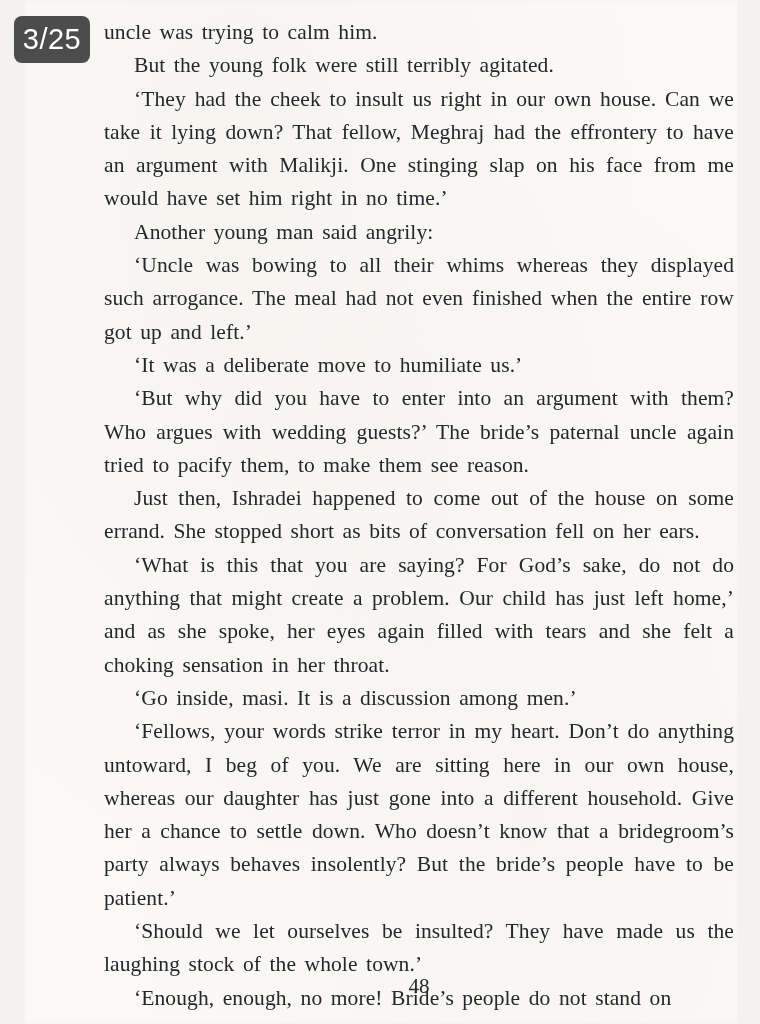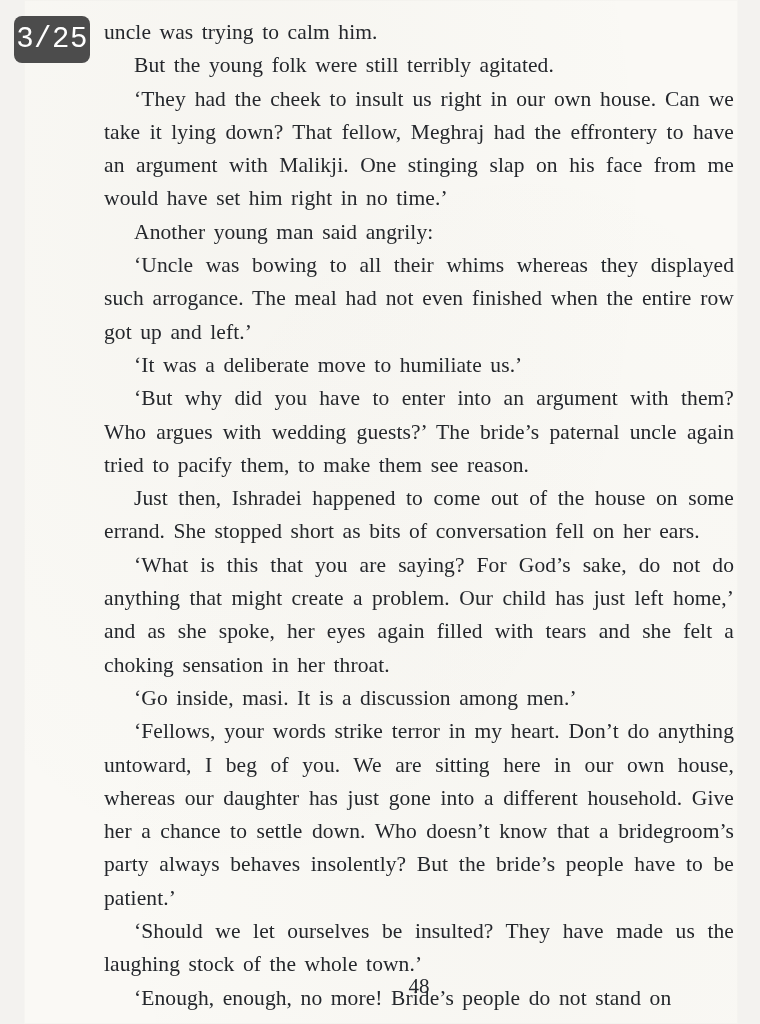--- a/index.html
+++ b/index.html
@@ -69,21 +69,21 @@
     left: 14px;
     top: 16px;
     width: 76px;
     height: 47px;
     background: var(--badge-bg, #4c4c4c);
     color: var(--badge-fg, #ffffff);
     border-radius: 8px;
     display: flex;
     align-items: center;
     justify-content: center;
-    font-family: Liberation Mono, monospace;
+    font-family: Liberation Sans, sans-serif;
     font-size: 29px;
     letter-spacing: 0.5px;
     z-index: 5;
   }
 </style>
 </head>
 <body>
 
 <div class="screen">
 

